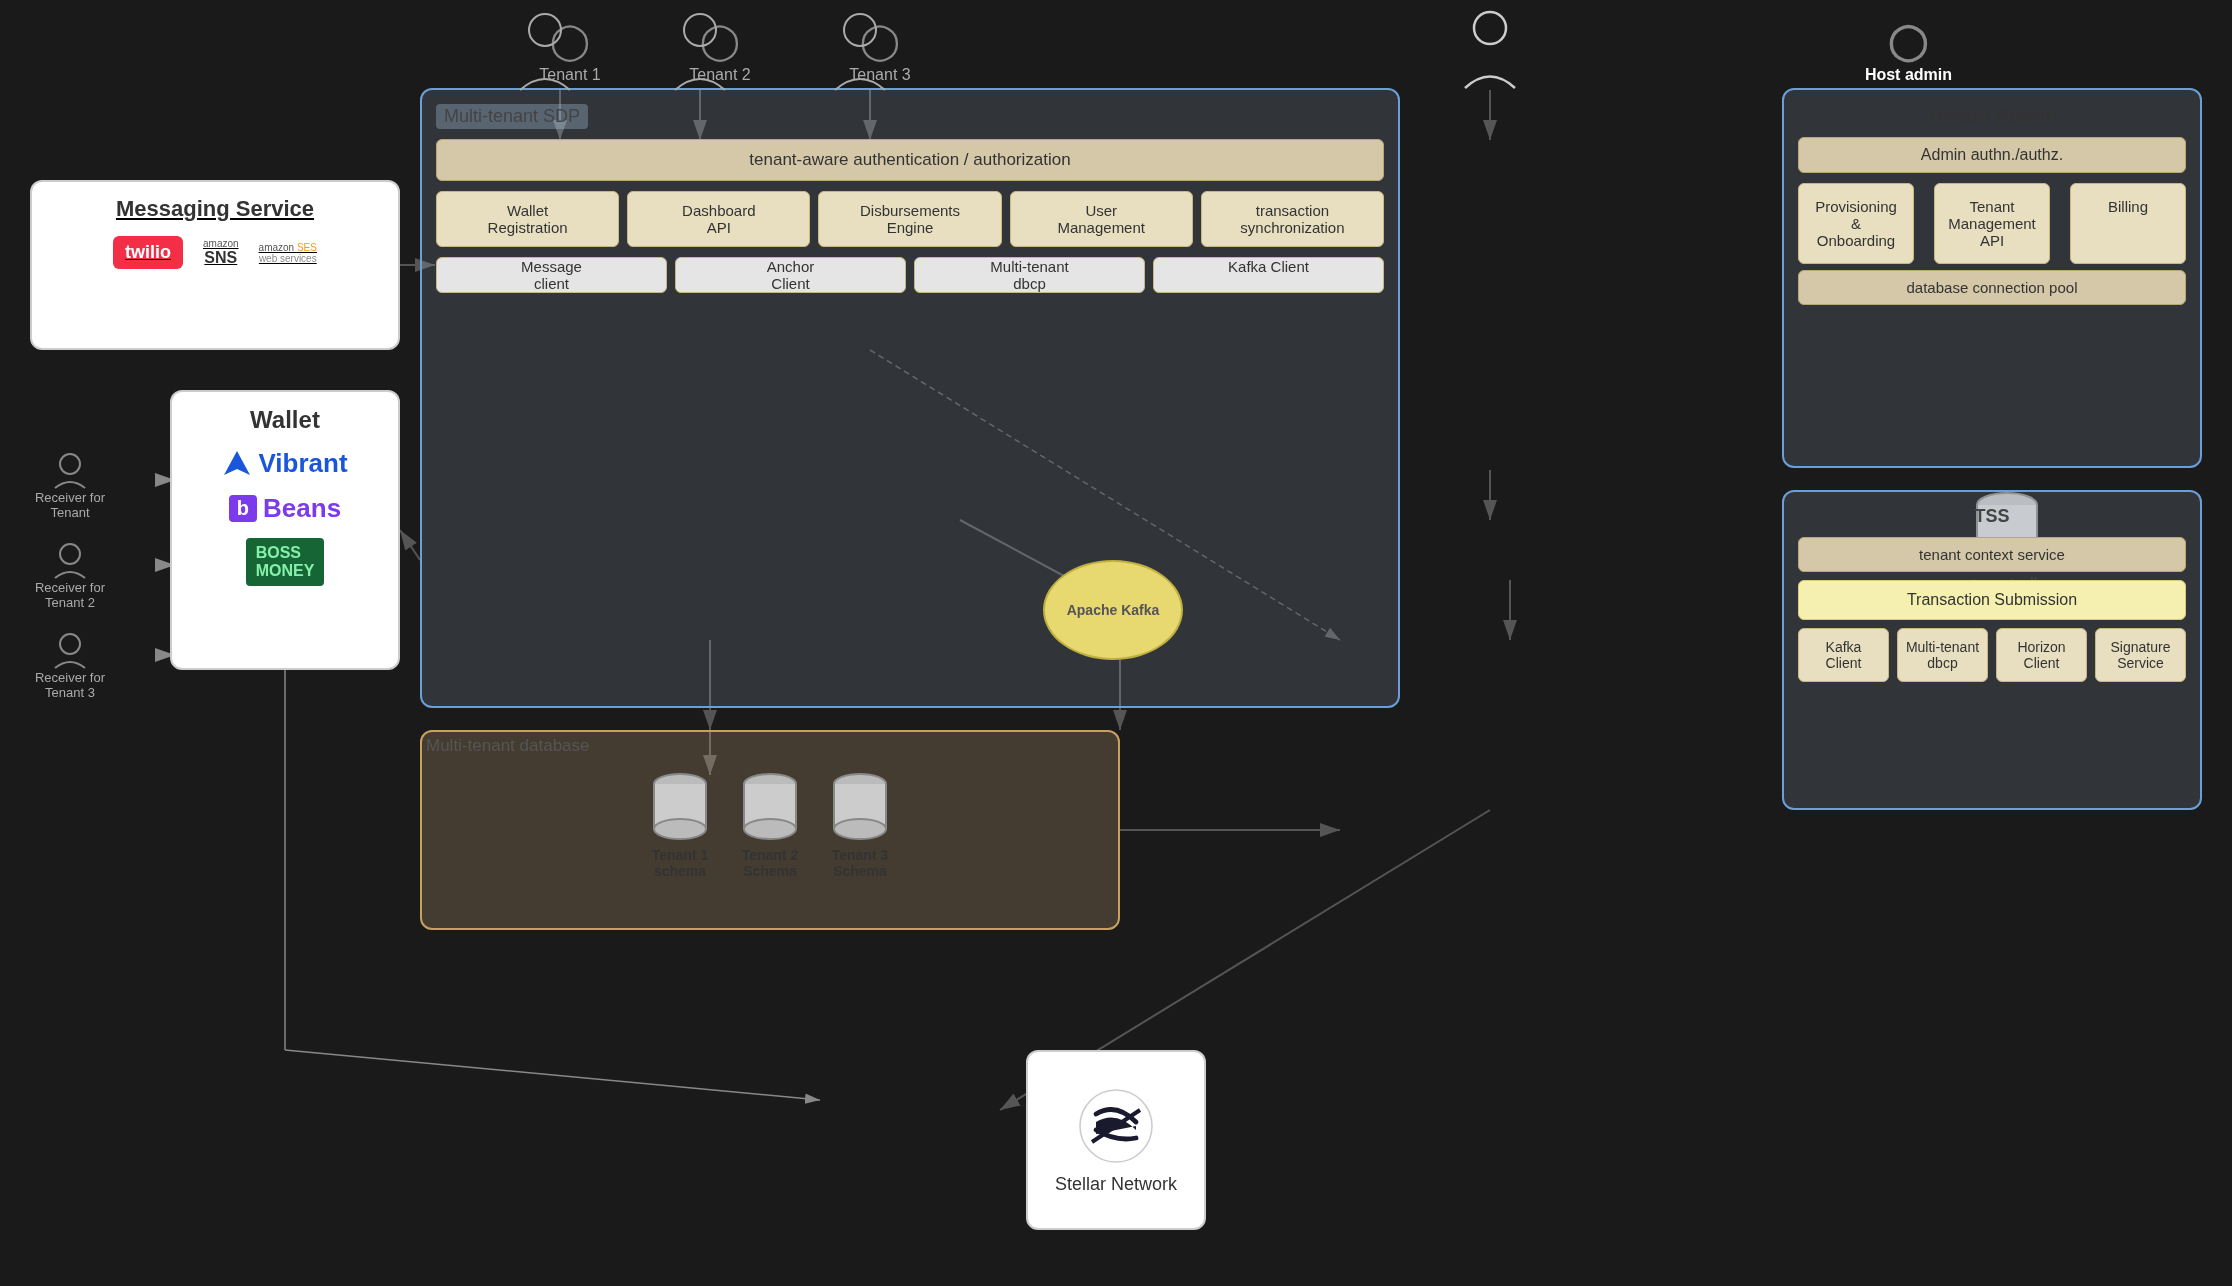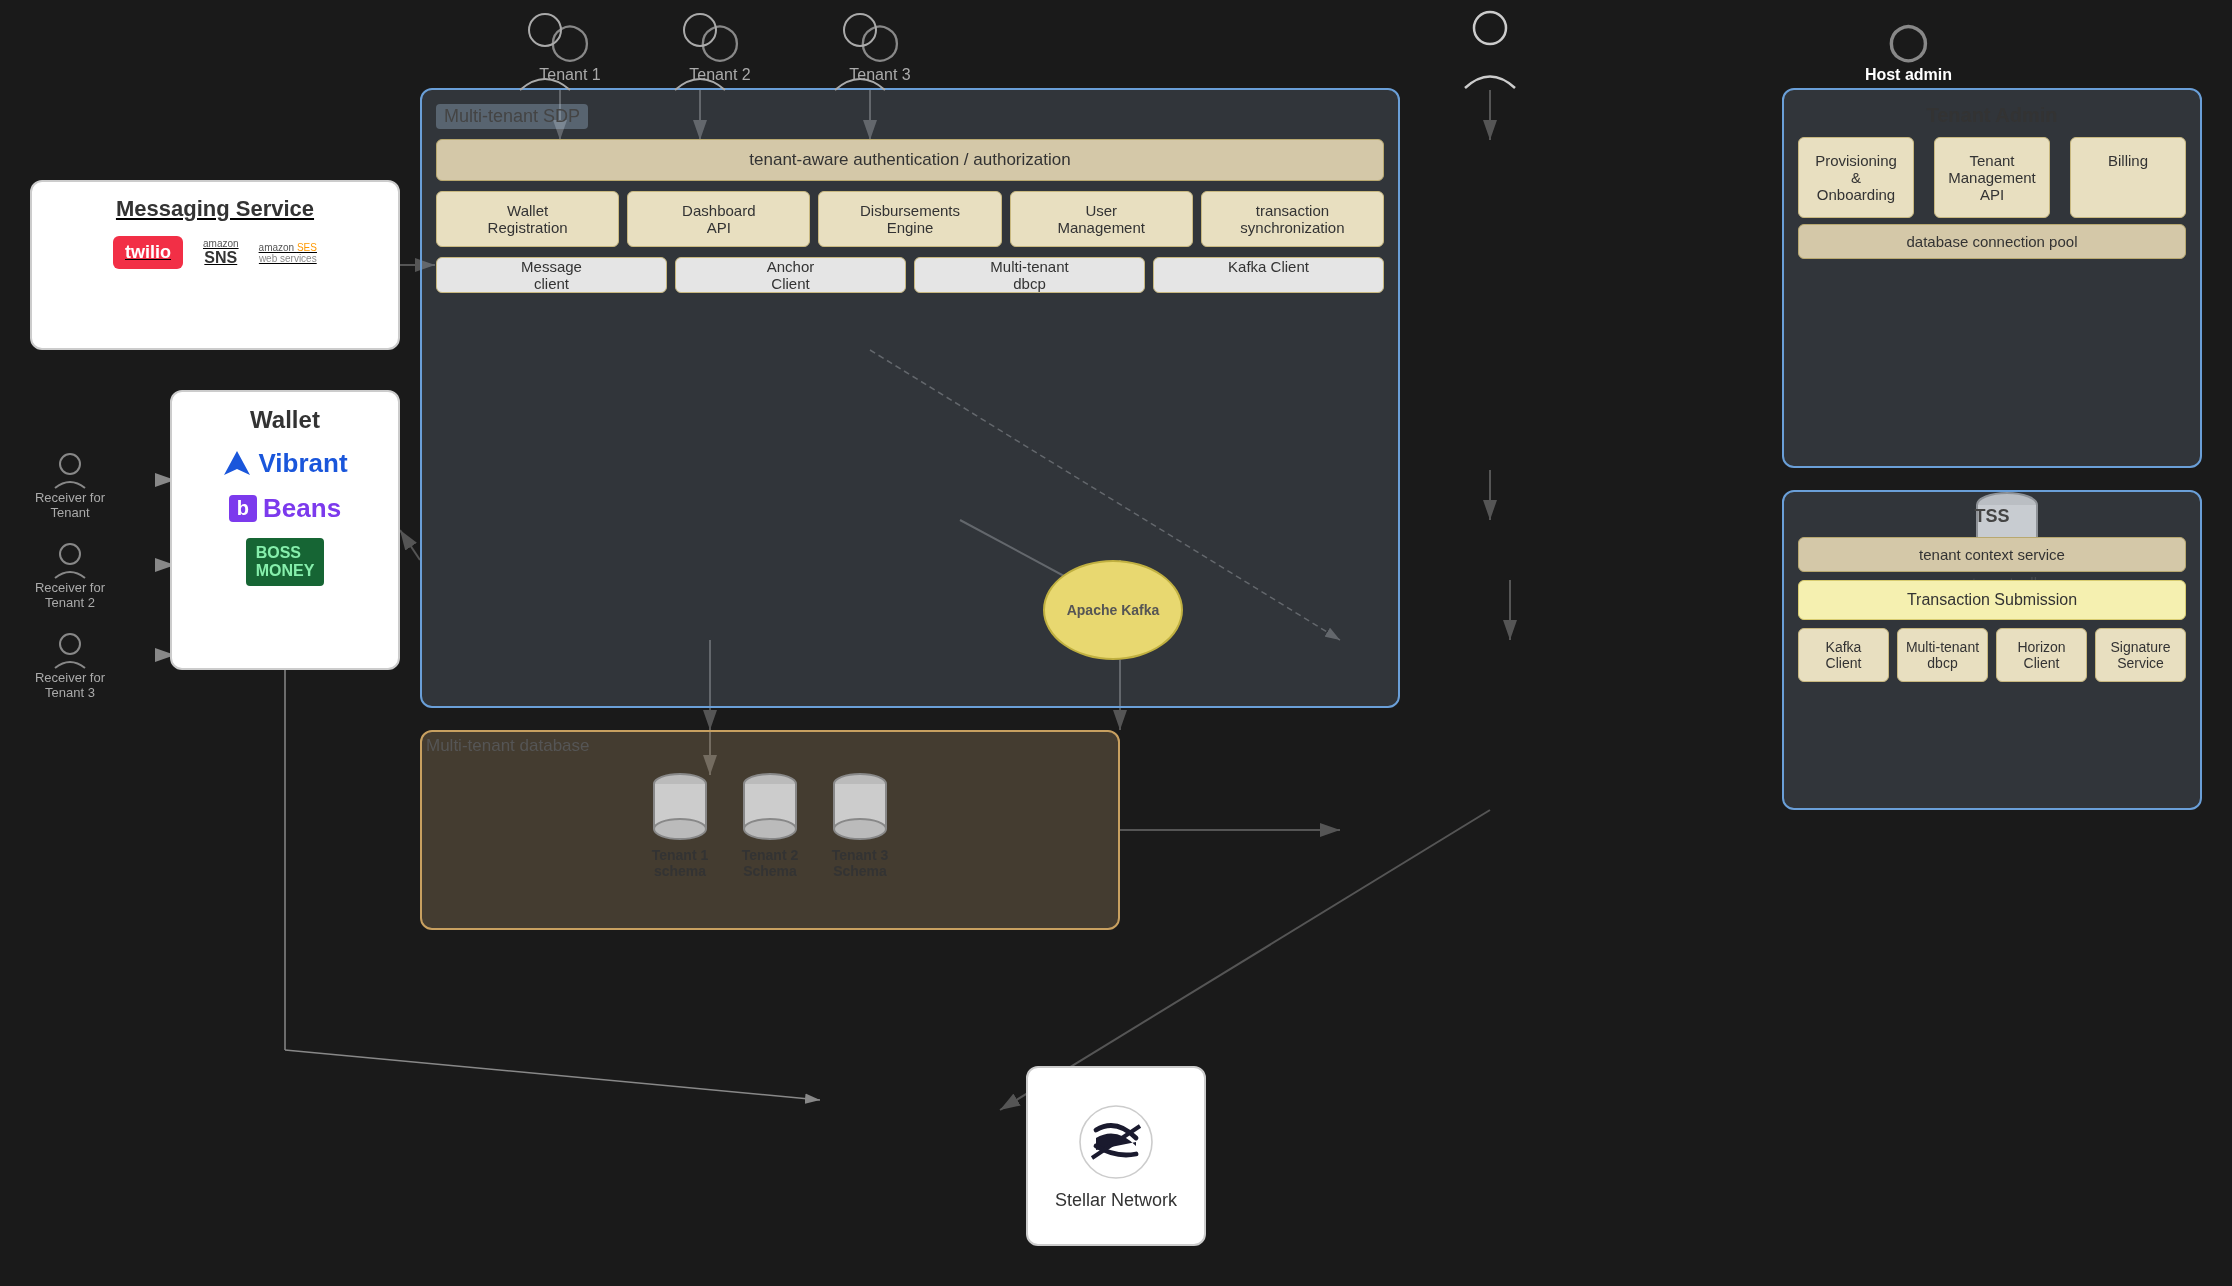--- a/index.html
+++ b/index.html
@@ -538,20 +538,21 @@
     <div class="sdp-bottom-row">
       <div class="sdp-bottom-box">Message<br>client</div>
       <div class="sdp-bottom-box">Anchor<br>Client</div>
       <div class="sdp-bottom-box">Multi-tenant<br>dbcp</div>
       <div class="sdp-bottom-box">Kafka Client</div>
     </div>
   </div>
 
   <div class="tenant-admin-box">
     <div class="tenant-admin-title">Tenant Admin</div>
+    <div class="admin-auth-bar">Admin authn./authz.</div>
     <div class="tenant-admin-row">
       <div class="tenant-admin-cell">Provisioning<br>&amp;<br>Onboarding</div>
       <div class="tenant-admin-cell">Tenant<br>Management<br>API</div>
       <div class="tenant-admin-cell">Billing</div>
     </div>
     <div class="db-pool-bar">database connection pool</div>
   </div>
 
   <div class="tenants-db">
     <svg width="70" height="80" viewBox="0 0 70 80">
@@ -668,21 +669,21 @@
   </div>
 
   <div class="receiver-item" style="position:absolute; top:630px; left:30px;">
     <svg width="40" height="40" viewBox="0 0 40 40">
       <circle cx="20" cy="14" r="10" fill="none" stroke="#888" stroke-width="2"></circle>
       <path d="M5,38 Q20,26 35,38" fill="none" stroke="#888" stroke-width="2"></path>
     </svg>
     <div style="font-size:13px; color:#aaa; text-align:center; white-space:nowrap;">Receiver for<br>Tenant 3</div>
   </div>
 
-  <div class="stellar-box" style="bottom:40px; left:50%; transform:translateX(-50%);">
+  <div class="stellar-box" style="bottom:56px; left:50%; transform:translateX(-50%);">
     <svg class="stellar-svg-icon" viewBox="0 0 100 100">
       <circle cx="50" cy="50" r="45" fill="#fff" stroke="#ccc" stroke-width="2"></circle>
 
       <g transform="translate(50,50)">
         <path d="M-25,-5 Q0,-20 25,5 L25,0 L-25,10 Z" fill="#1a1a2e" stroke="none"></path>
         <path d="M-25,-15 Q0,-30 25,-5" fill="none" stroke="#1a1a2e" stroke-width="6" stroke-linecap="round"></path>
         <path d="M-25,5 Q0,20 25,15" fill="none" stroke="#1a1a2e" stroke-width="6" stroke-linecap="round"></path>
         <line x1="-30" y1="20" x2="30" y2="-20" stroke="#1a1a2e" stroke-width="5"></line>
       </g>
     </svg>

